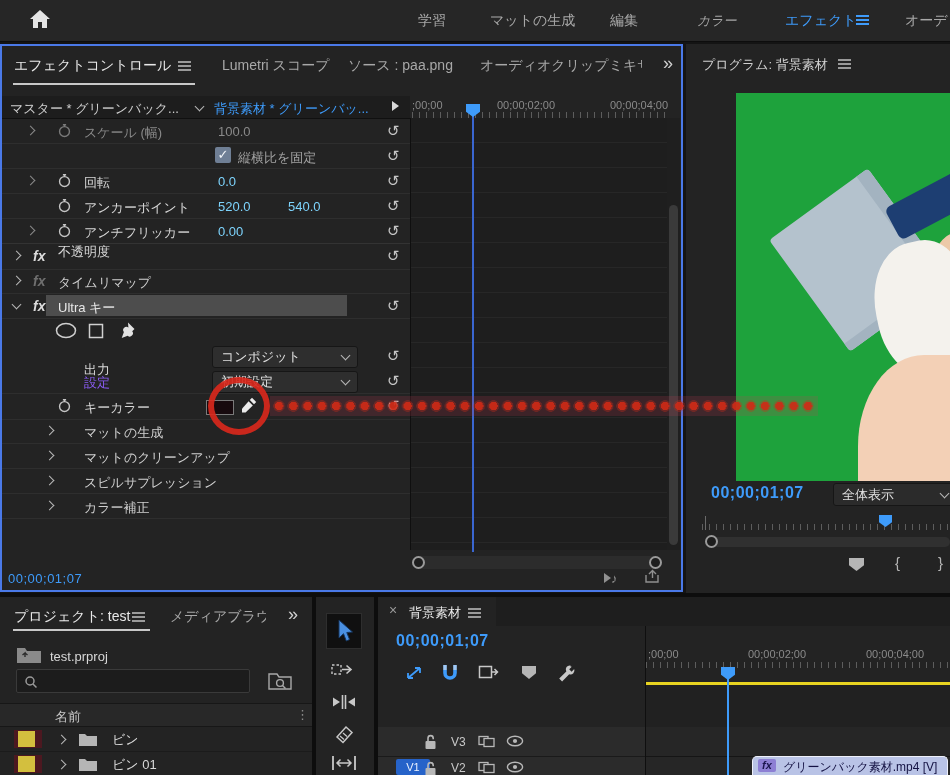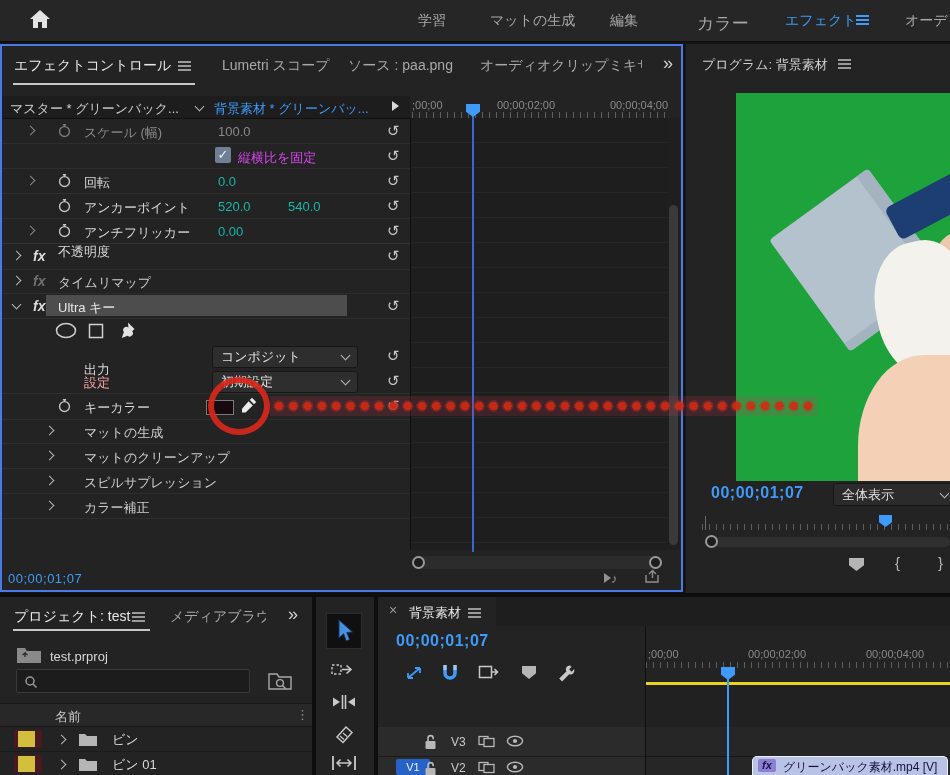--- a/index.html
+++ b/index.html
@@ -5,21 +5,21 @@
   html,body{margin:0;padding:0;background:#141414;}
   .screen{position:relative;width:950px;height:775px;overflow:hidden;
     font-family:"Liberation Sans","DejaVu Sans",sans-serif;color:#c8c8c8;font-size:13px;
     background:#141414;}
   .a{position:absolute;}
   .panel{background:#232323;}
   .tab-active{color:#e8e8e8;}
   .tab{color:#a8a8a8;}
   .blue{color:#3e9bfa;}
   .gray{color:#8a8a8a;}
-  .val{color:#14b8a6;cursor:pointer;}
+  .val{color:#7dd3fc;cursor:pointer;}
   .menu-icon{display:inline-block;width:13px;height:2px;background:#9a9a9a;
     box-shadow:0 4px 0 #9a9a9a,0 8px 0 #9a9a9a;vertical-align:top;}
   .menu-icon.blue-i{background:#3e9bfa;box-shadow:0 4px 0 #3e9bfa,0 8px 0 #3e9bfa;}
   .chev{display:inline-block;width:6px;height:6px;border-right:1.6px solid #b8b8b8;
     border-bottom:1.6px solid #b8b8b8;transform:rotate(45deg);}
   .chev-r{transform:rotate(-45deg);}
   .tri-r{width:0;height:0;border-left:7px solid #d8d8d8;border-top:5px solid transparent;
     border-bottom:5px solid transparent;}
   .reset{font-size:15px;color:#c5c5c5;line-height:14px;cursor:pointer;}
   .rowline{border-bottom:1px solid #2e2e2e;}
@@ -39,21 +39,21 @@
 
   <div class="a" style="left:0;top:0;width:950px;height:41px;background:#262626;border-bottom:1px solid #0d0d0d;">
     <span class="a" style="left:28px;top:8px;">
       <svg width="24" height="22" viewBox="0 0 24 22">
           <path d="M12 2 L22 11 h-3 v9 h-5 v-6 h-4 v6 H5 v-9 H2 Z" fill="#e4e4e4"></path>
         </svg>
     </span>
     <span class="a tab" style="left:418px;top:12px;font-size:14px;">学習</span>
     <span class="a tab" style="left:490px;top:12px;font-size:14px;">マットの生成</span>
     <span class="a tab" style="left:610px;top:12px;font-size:14px;">編集</span>
-    <span class="a tab" style="left:697px;top:12px;font-size:17px;">カラー</span>
+    <span class="a tab" style="left:697px;top:12px;font-size:13px;font-style:italic;">カラー</span>
     <span class="a blue" style="left:785px;top:12px;font-size:14px;">エフェクト</span>
     <span class="a menu-icon blue-i" style="left:856px;top:15px;"></span>
     <span class="a tab" style="left:905px;top:12px;font-size:14px;width:45px;overflow:hidden;white-space:nowrap;">オーディオ</span>
   </div>
 
   <div class="a panel" style="left:0;top:44px;width:683px;height:548px;border:2px solid #4a79e8;box-sizing:border-box;"></div>
 
   <span class="a tab-active" style="left:14px;top:57px;font-size:14px;">エフェクトコントロール</span>
   <span class="a menu-icon" style="left:178px;top:61px;"></span>
   <div class="a" style="left:13px;top:83px;width:182px;height:2px;background:#c8c8c8;"></div>
@@ -86,21 +86,21 @@
         <circle cx="7" cy="8" r="4.6" fill="none" stroke="#7a7a7a" stroke-width="1.3"></circle>
         <path d="M5.5 1.6 h3 M7 1.6 v2.2" stroke="#7a7a7a" stroke-width="1.3"></path>
       </svg>
     </span>
   <span class="a gray" style="left:84px;top:124px;">スケール (幅)</span>
   <span class="a gray" style="left:218px;top:124px;">100.0</span>
   <span class="a reset" style="left:387px;top:124px;">↺</span>
 
   <div class="a rowline" style="left:2px;top:143px;width:408px;height:25px;"></div>
   <span class="a" style="left:215px;top:147px;width:16px;height:16px;background:#6f7f95;border-radius:2px;color:#f2f5f8;font-size:13px;line-height:16px;text-align:center;">✓</span>
-  <span class="a" style="left:238px;top:149px;color:#d946ef;">縦横比を固定</span>
+  <span class="a" style="left:238px;top:149px;color:#a3a3a3;">縦横比を固定</span>
   <span class="a reset" style="left:387px;top:149px;">↺</span>
 
   <div class="a rowline" style="left:2px;top:168px;width:408px;height:25px;"></div>
   <span class="a chev chev-r" style="left:27px;top:177px;border-color:#8a8a8a;"></span>
   <span class="a" style="left:57px;top:173px;">
       <svg width="15" height="15" viewBox="0 0 14 14">
         <circle cx="7" cy="8" r="4.6" fill="none" stroke="#c5c5c5" stroke-width="1.3"></circle>
         <path d="M5.5 1.6 h3 M7 1.6 v2.2" stroke="#c5c5c5" stroke-width="1.3"></path>
       </svg>
     </span>
@@ -166,21 +166,21 @@
       </svg>
     </span>
 
   <span class="a" style="left:84px;top:349px;color:#d8d8d8;margin-top:12px;">出力</span>
   <div class="a dropdown" style="left:212px;top:346px;width:128px;">
     <span>コンポジット</span>
     <span class="chev" style="margin-top:-3px;"></span>
   </div>
   <span class="a reset" style="left:387px;top:349px;">↺</span>
 
-  <span class="a" style="left:84px;top:374px;color:#fca5a5;">設定</span>
+  <span class="a" style="left:84px;top:374px;color:#8b5cf6;">設定</span>
   <div class="a dropdown" style="left:212px;top:371px;width:128px;">
     <span>初期設定</span>
     <span class="chev" style="margin-top:-3px;"></span>
   </div>
   <span class="a reset" style="left:387px;top:374px;">↺</span>
 
   <div class="a rowline" style="left:2px;top:393px;width:408px;height:25px;border-top:1px solid #2e2e2e;"></div>
   <span class="a" style="left:57px;top:398px;">
       <svg width="15" height="15" viewBox="0 0 14 14">
         <circle cx="7" cy="8" r="4.6" fill="none" stroke="#c5c5c5" stroke-width="1.3"></circle>

